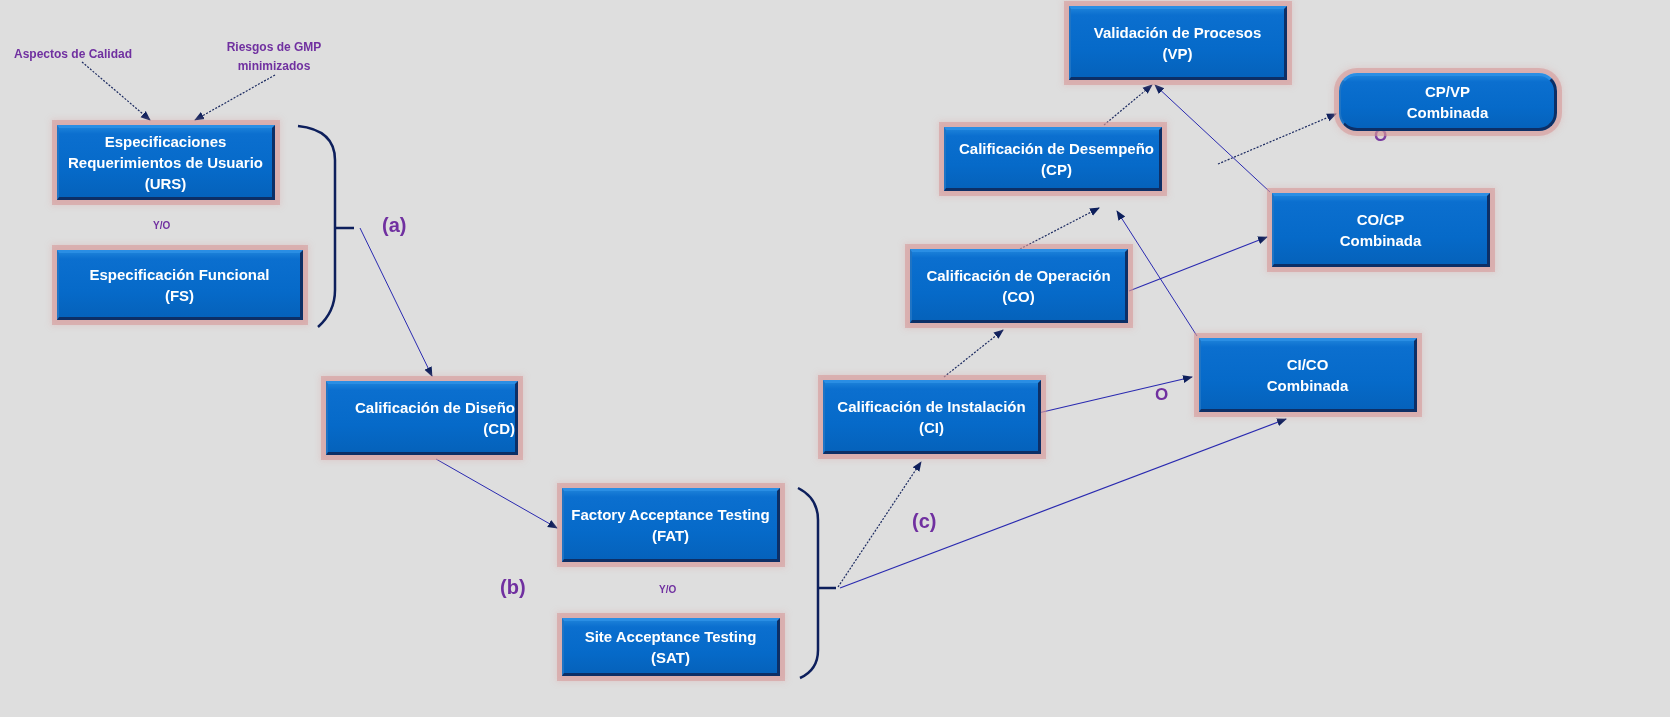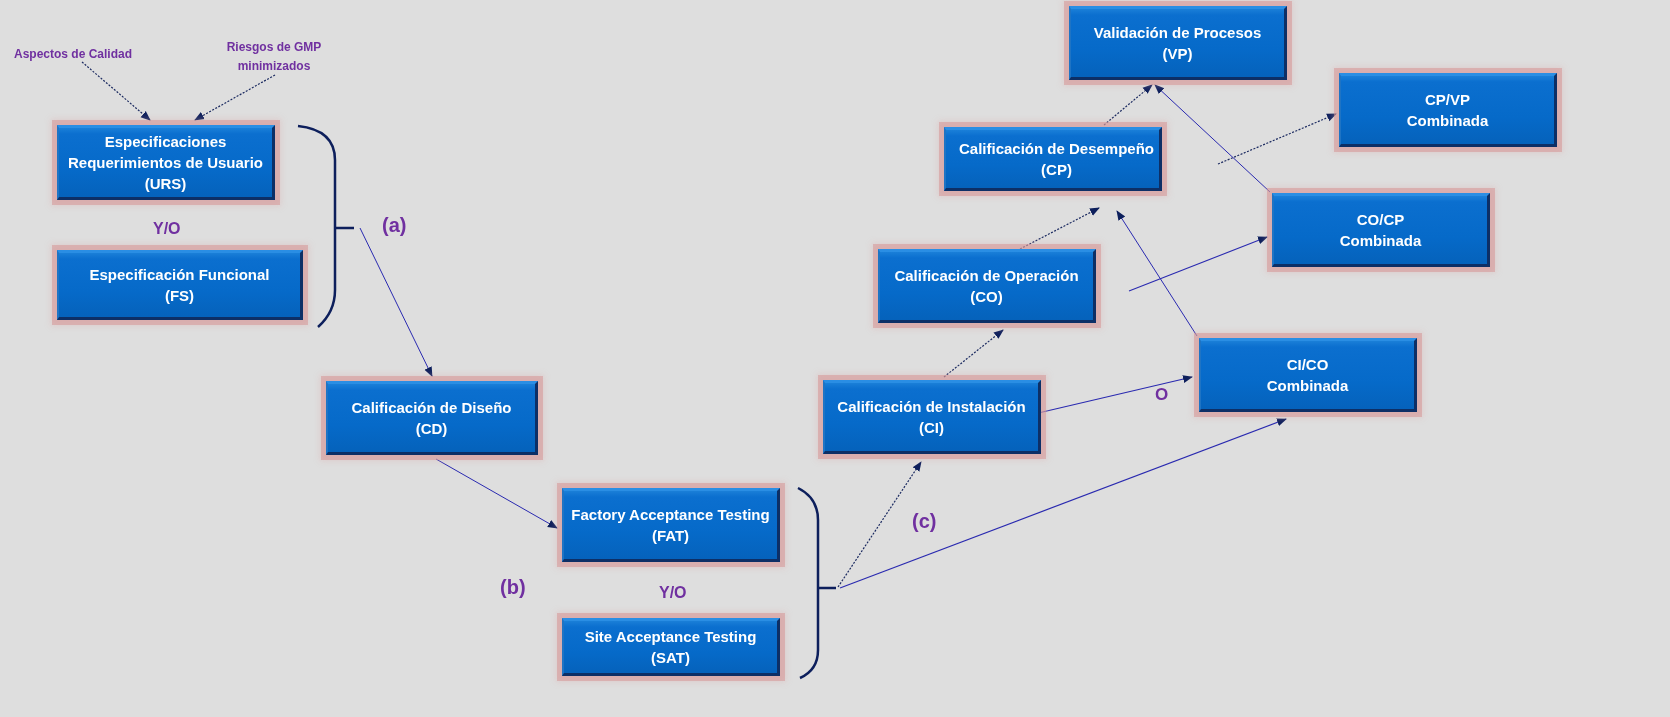--- a/index.html
+++ b/index.html
@@ -13,21 +13,21 @@
     background:linear-gradient(#1a7fd8 0px, #0b6fcf 6px, #066ac9 60%, #0562bb 100%);
     border-top:3px solid #2a8ee4; border-left:2px solid #1f74c4;
     border-right:3px solid #0d2f66; border-bottom:3px solid #0d2f66;
     box-shadow:0 0 0 5px rgba(214,150,150,0.55), 0 0 6px 6px rgba(220,170,170,0.35);
     color:#ffffff; font-weight:bold; font-size:15px; line-height:21px;
     display:flex; flex-direction:column; align-items:center; justify-content:center; text-align:center;
   }
   .box span { display:block; }
   .label { position:absolute; color:#7030a0; font-weight:bold; }
   .small { font-size:12px; line-height:19px; text-align:center; }
-  .yo { font-size:16px; }
+  .yo { font-size:10px; }
   .letter { font-size:20px; }
   .o { font-size:17px; }
 </style>
 </head>
 <body>
 
 <svg id="lines" viewBox="0 0 1670 717">
   <defs>
     <marker id="ah" markerWidth="10" markerHeight="10" refX="9" refY="5" orient="auto" markerUnits="userSpaceOnUse">
       <path d="M0,1 L10,5 L0,9 z" fill="#0d1f5c"></path>
@@ -70,21 +70,21 @@
   <span>(URS)</span>
 </div>
 <div class="label yo" style="left:153px;top:220px;">Y/O</div>
 
 <div class="box" style="left:57px;top:250px;width:246px;height:70px;">
   <span>Especificación Funcional</span>
   <span>(FS)</span>
 </div>
 <div class="label letter" style="left:382px;top:214px;">(a)</div>
 
-<div class="box" style="left:326px;top:381px;width:212px;height:74px;">
+<div class="box" style="left:326px;top:381px;width:192px;height:74px;align-items:flex-end;">
   <span>Calificación de Diseño</span>
   <span>(CD)</span>
 </div>
 
 <div class="box" style="left:562px;top:488px;width:218px;height:74px;">
   <span>Factory Acceptance Testing</span>
   <span>(FAT)</span>
 </div>
 <div class="label yo" style="left:659px;top:584px;">Y/O</div>
 <div class="label letter" style="left:500px;top:576px;">(b)</div>
@@ -100,38 +100,38 @@
   <span>Calificación de Instalación</span>
   <span>(CI)</span>
 </div>
 <div class="label o" style="left:1155px;top:385px;">O</div>
 
 <div class="box" style="left:1199px;top:338px;width:218px;height:74px;">
   <span>CI/CO</span>
   <span>Combinada</span>
 </div>
 
-<div class="box" style="left:878px;top:249px;width:218px;height:74px;">
+<div class="box" style="left:910px;top:249px;width:218px;height:74px;">
   <span>Calificación de Operación</span>
   <span>(CO)</span>
 </div>
 <div class="label o" style="left:1274px;top:252px;">O</div>
 
 <div class="box" style="left:1272px;top:193px;width:218px;height:74px;">
   <span>CO/CP</span>
   <span>Combinada</span>
 </div>
 
 <div class="box" style="left:944px;top:127px;width:218px;height:64px;padding-left:8px;">
   <span>Calificación de Desempeño</span>
   <span>(CP)</span>
 </div>
 <div class="label o" style="left:1374px;top:126px;">O</div>
 
-<div class="box" style="left:1339px;top:73px;width:218px;height:74px;">
+<div class="box" style="left:1339px;top:73px;width:218px;height:58px;border-radius:18px;">
   <span>CP/VP</span>
   <span>Combinada</span>
 </div>
 
 <div class="box" style="left:1069px;top:6px;width:218px;height:74px;">
   <span>Validación de Procesos</span>
   <span>(VP)</span>
 </div>
 
 </body></html>

